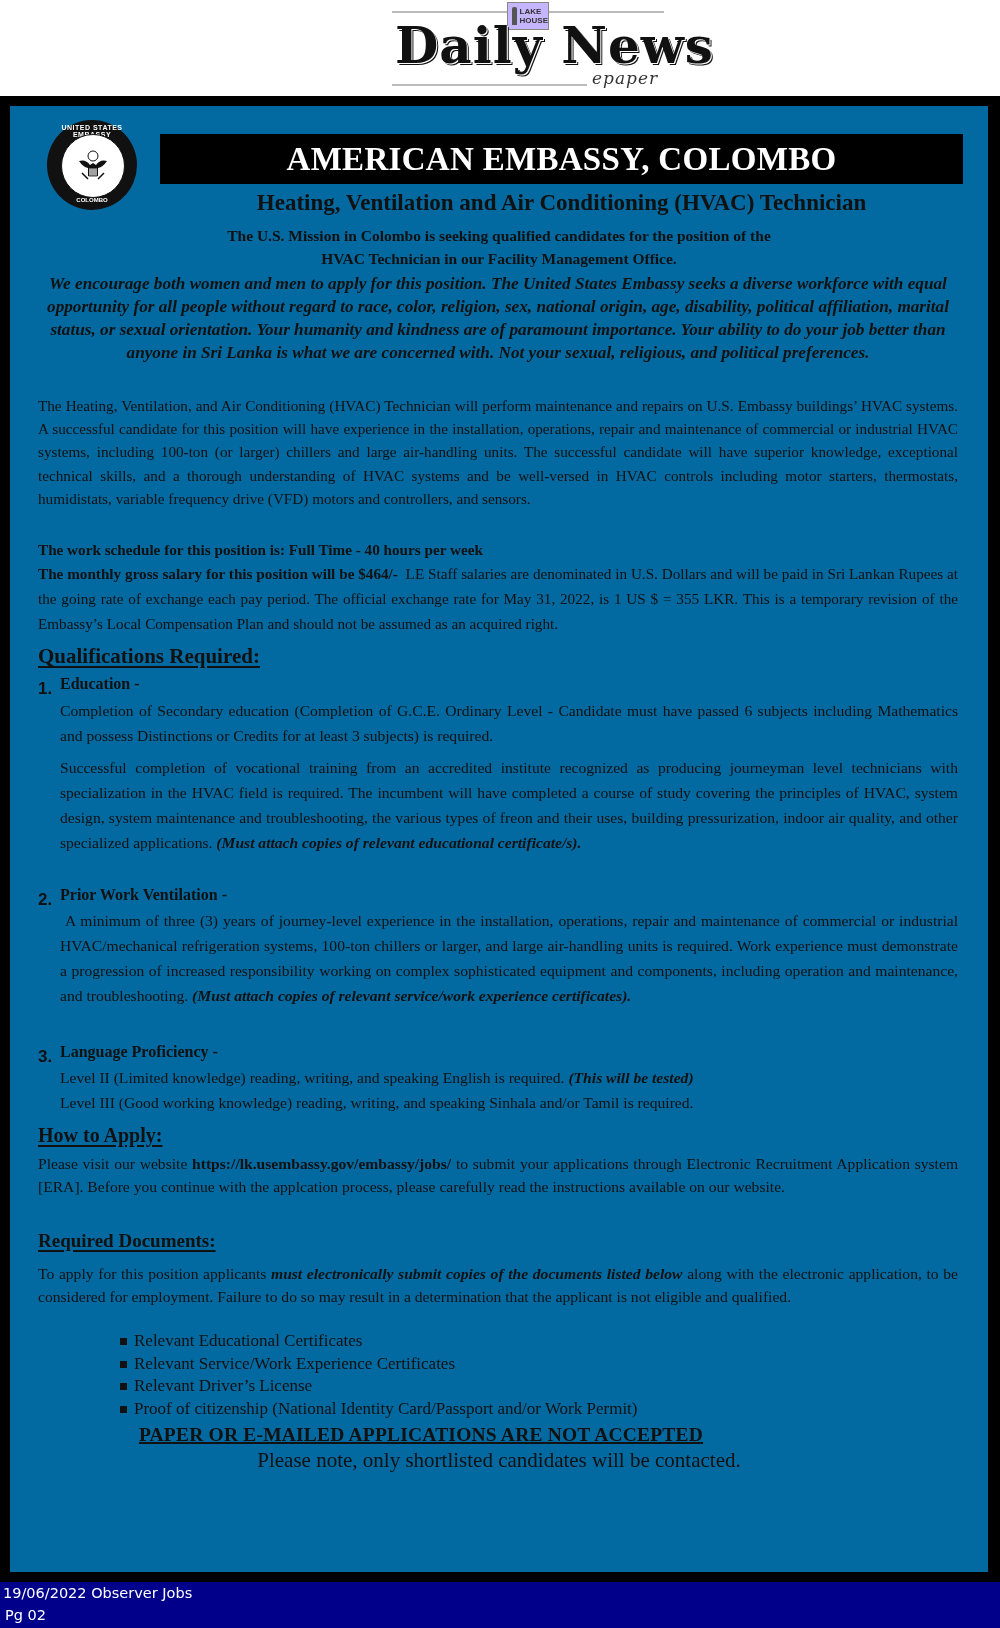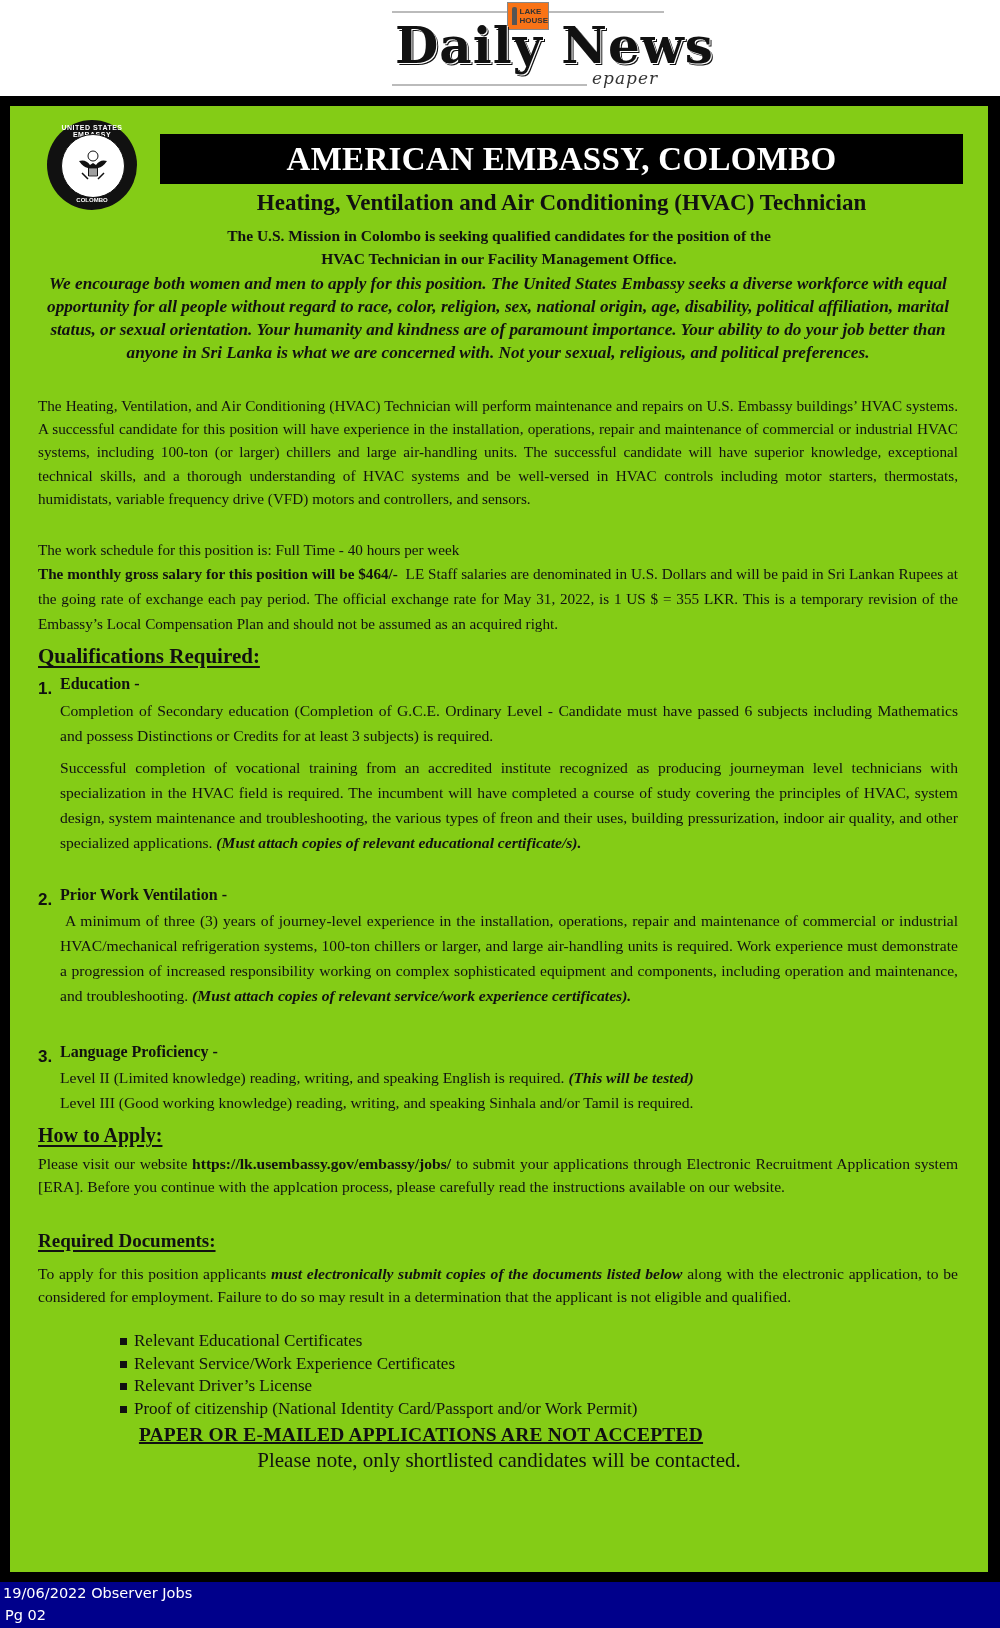--- a/index.html
+++ b/index.html
@@ -6,45 +6,45 @@
   body {
     width: 1000px; height: 1628px; position: relative; overflow: hidden;
     background: #ffffff;
     font-family: "Liberation Serif", serif; color: #111;
   }
   
   .masthead { position: absolute; left: 0; top: 0; width: 1000px; height: 96px; background: #fff; }
   .mast-line { position: absolute; height: 2px; background: #bbb; }
   .mast-line.top { left: 392px; top: 11px; width: 272px; }
   .mast-line.bot { left: 392px; top: 84px; width: 195px; }
-  .lakehouse { position: absolute; left: 507px; top: 2px; width: 40px; height: 26px; border: 1px solid #888; background: #f97316;
+  .lakehouse { position: absolute; left: 507px; top: 2px; width: 40px; height: 26px; border: 1px solid #888; background: #c4b5fd;
     font-family: "Liberation Sans", sans-serif; font-size: 8px; line-height: 9px; font-weight: bold; color: #333; display: flex; align-items: center; }
   .lakehouse .tower { width: 6px; height: 18px; background: #555; margin: 0 3px 0 4px; border-radius: 2px 2px 0 0; }
   .brand { position: absolute; left: 388px; top: 18px; font-family: "DejaVu Serif", serif; font-weight: bold; font-size: 50px; line-height: 56px; letter-spacing: 1px; color: #111;
     text-shadow: 1px 1px 0 #fff, 2px 2px 0 #111; margin-left: 7px; }
   .epaper { position: absolute; left: 592px; top: 68px; font-family: "DejaVu Serif", serif; font-style: italic; font-size: 17px; color: #333; letter-spacing: 1px; }
 
   
   .frame { position: absolute; left: 0; top: 96px; width: 1000px; height: 1486px; background: #000; }
-  .page { position: absolute; left: 10px; top: 10px; width: 978px; height: 1466px; background: #84cc16; }
+  .page { position: absolute; left: 10px; top: 10px; width: 978px; height: 1466px; background: #0369a1; }
 
   .seal { position: absolute; left: 37px; top: 14px; width: 90px; height: 90px; border-radius: 50%; background: #111; }
   .seal .inner { position: absolute; left: 14px; top: 14px; width: 62px; height: 62px; border-radius: 50%; background: #fff; border: 1px solid #111; }
   .seal .eagle { position: absolute; left: 14px; top: 14px; width: 34px; height: 34px; }
   .seal-text-top { position: absolute; left: 0; top: 4px; width: 90px; text-align: center; color: #fff; font-family: "Liberation Sans", sans-serif; font-size: 7px; font-weight: bold; letter-spacing: 0.5px; }
   .seal-text-bot { position: absolute; left: 0; top: 77px; width: 90px; text-align: center; color: #fff; font-family: "Liberation Sans", sans-serif; font-size: 6px; font-weight: bold; }
 
   .banner { position: absolute; left: 150px; top: 28px; width: 803px; height: 50px; background: #000; color: #fff;
     font-weight: bold; font-size: 33px; line-height: 50px; text-align: center; letter-spacing: 0.3px; }
   .job-title { position: absolute; left: 150px; top: 84px; width: 803px; text-align: center; font-weight: bold; font-size: 23px; }
   .mission { position: absolute; left: 0; top: 118px; width: 978px; text-align: center; font-weight: bold; font-size: 15.5px; line-height: 23px; }
   .encourage { position: absolute; left: 28px; top: 166px; width: 920px; text-align: center; font-weight: bold; font-style: italic; font-size: 17.2px; line-height: 23px; }
   .body-text { position: absolute; left: 28px; width: 920px; font-size: 15.2px; line-height: 23.2px; text-align: justify; }
   .p-intro { top: 288px; }
-  .p-schedule { top: 432px; font-weight: normal; }
+  .p-schedule { top: 432px; font-weight: bold; }
   .p-salary { top: 455px; line-height: 25px; }
   .p-salary b { font-weight: bold; }
   .h-section { position: absolute; left: 28px; font-weight: bold; font-size: 21px; text-decoration: underline; text-decoration-thickness: 2px; text-underline-offset: 3px; text-align: center; }
   .h-qual { top: 538px; }
   .h-apply { top: 1018px; font-size: 20px; }
   .h-docs { top: 1124px; font-size: 19px; }
 
   .q-item { position: absolute; left: 28px; width: 920px; }
   .q-num { position: absolute; left: 0; top: 4px; font-family: "Liberation Sans", sans-serif; font-weight: bold; font-size: 17px; }
   .q-head { position: absolute; left: 22px; top: 0; font-weight: bold; font-size: 16px; }

